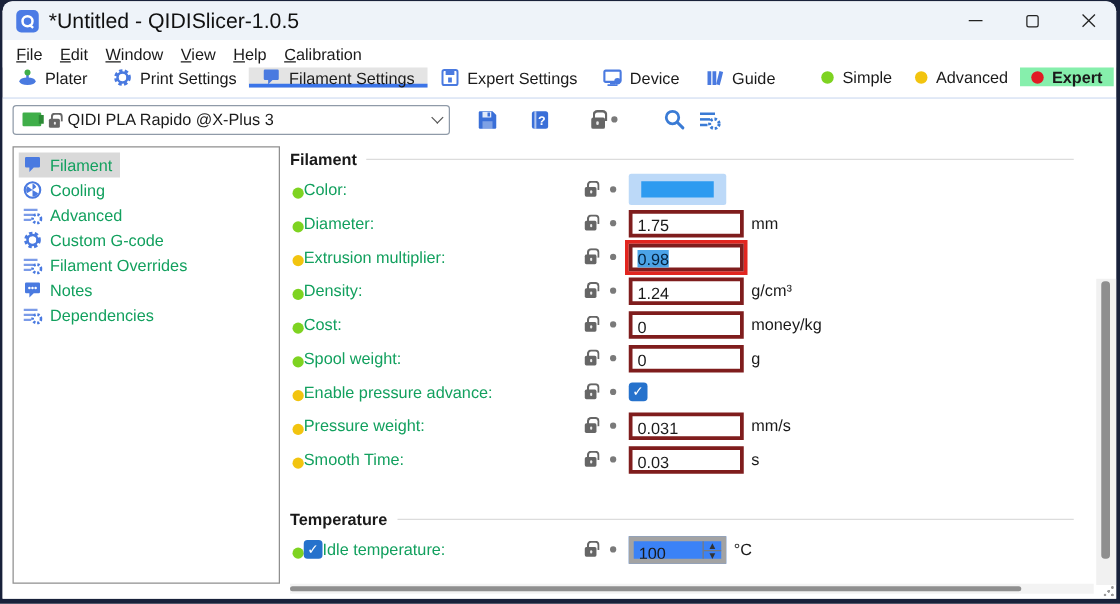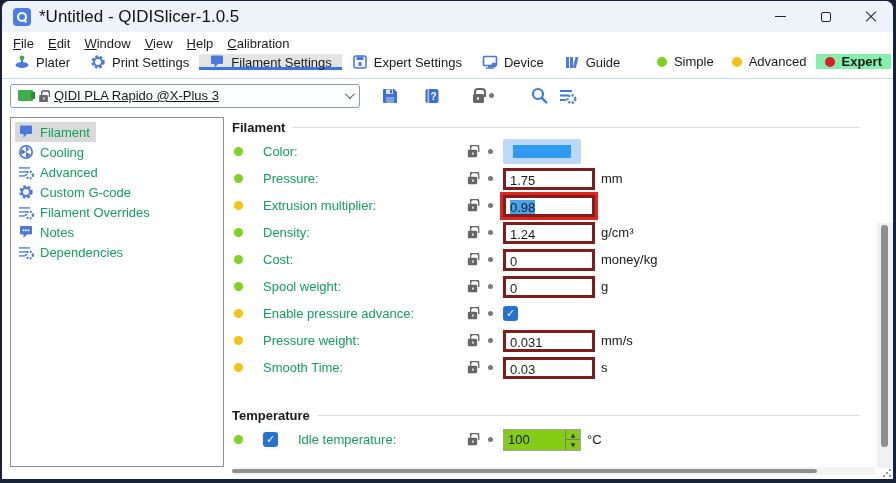--- a/index.html
+++ b/index.html
@@ -39,21 +39,21 @@
   .mode.selected { background:#86efac; font-weight:bold; }
   .mode-dot { width:10px; height:10px; border-radius:50%; display:block; }
 
   
   .presetbar { height:33px; display:flex; align-items:center; background:#fff; }
   .combo { width:350px; height:24px; margin-left:8px; border:1px solid #8f9aa8; border-radius:3px;
            background:#fff; display:flex; align-items:center; gap:5px; padding:0 7px; }
   .combo-flag { width:15px; height:11px; background:#3fae49; border-radius:1px; position:relative; }
   .combo-flag::after { content:""; position:absolute; right:-2px; top:2px; width:4px; height:7px; background:#2c8a36; }
   .mini-lock { transform:scale(0.8); }
-  .combo-text { white-space:nowrap; overflow:hidden;text-decoration:underline; }
+  .combo-text { white-space:nowrap; overflow:hidden; }
   .combo-chev { margin-left:auto; width:7px; height:7px; border-right:1.5px solid #555; border-bottom:1.5px solid #555; transform:rotate(45deg) translateY(-2px); }
   .toolbar-icons { display:flex; align-items:center; margin-left:13px; gap:0; }
   .tbi { width:26px; display:flex; align-items:center; justify-content:center; }
 
   
   .lock { width:11px; height:9px; background:#666; border-radius:1.5px; position:relative; display:inline-block; margin-top:6px; }
   .lock::before { content:""; position:absolute; left:1.5px; top:-6px; width:8px; height:7px;
                   border:2px solid #666; border-bottom:none; border-radius:4px 4px 0 0; }
   .lock::after { content:""; position:absolute; left:4.5px; top:2.5px; width:2px; height:3px; background:#e8e8e8; border-radius:1px; }
   .gray-dot { width:5px; height:5px; border-radius:50%; background:#7a7a7a; display:inline-block; }
@@ -66,38 +66,38 @@
   .tree-item.selected { background:#d9d9d9; }
   .tree-label { color:#12a05e; white-space:nowrap; }
 
   .main { position:absolute; left:230px; top:0; right:34px; }
   .section { margin-top:8px; }
   .section + .section { margin-top:27px; }
   .section-title { display:flex; align-items:center; gap:8px; font-weight:bold; margin-bottom:3px; }
   .section-title::after { content:""; flex:1; height:1px; background:#dcdcdc; }
 
   .row { height:27px; display:flex; align-items:center; padding-left:2px; }
-  .label-col { width:233px; display:flex; align-items:center; gap:20px; }
+  .label-col { width:233px; display:flex; align-items:flex-end; gap:0; }
   .opt-dot { width:9px; height:9px; border-radius:50%; flex:none; }
   .row-label { color:#12a05e; white-space:nowrap; }
   .lock-col { width:36px; display:flex; align-items:center; gap:10px; flex:none; }
   .lock-col .lock { transform:scale(0.85); margin-top:4px; }
 
   .field-input { width:92px; height:22px; border:3px solid #7f1d1d; background:#fff; padding:2px 4px; overflow:hidden; white-space:nowrap; }
   .field-input.red { box-shadow:0 0 0 3px #e2251f; }
   .sel { background:#4ba3e8; color:#06233f; }
   .unit { margin-left:6px; color:#1a1a1a; white-space:nowrap; }
 
   .field-swatch { width:78px; height:25px; background:#bcd9f8; border-radius:2px; display:flex; align-items:center; justify-content:center; }
   .swatch-inner { width:58px; height:13px; }
 
   .cb { width:15px; height:15px; background:#2672cc; border-radius:3px; color:#fff; font-size:11px;
         line-height:15px; text-align:center; font-family:"DejaVu Sans", sans-serif; flex:none; }
 
-  .field-spin { width:78px; height:22px; border:1px solid #a3a3a3; display:flex; background:#84cc16; }
+  .field-spin { width:78px; height:22px; border:4px solid #a3a3a3; display:flex; background:#3b82f6; }
   .spin-val { flex:1; padding:2px 4px; overflow:hidden; }
   .spin-btns { width:15px; border-left:1px solid #7a7a7a; display:flex; flex-direction:column; }
   .spin-btn { flex:1; display:flex; align-items:center; justify-content:center; font-size:6px; color:#333; font-family:"DejaVu Sans", sans-serif; }
   .spin-btn + .spin-btn { border-top:1px solid #7a7a7a; }
 
   
   .vscroll { position:absolute; top:111px; bottom:11px; right:0; width:16px; background:#f1f1f1; }
   .vthumb { position:absolute; top:2px; left:4px; width:7px; height:222px; background:#8f8f8f; border-radius:3px; }
   .hscroll { position:absolute; left:230px; right:18px; bottom:4px; height:8px; background:#f3f3f3; }
   .hthumb { position:absolute; left:0; top:2px; width:91%; height:4px; background:#8f8f8f; border-radius:2px; }
@@ -327,21 +327,21 @@
 
     <span class="field-swatch">
                 <span class="swatch-inner" style="background: rgb(46, 155, 240);"></span>
               </span>
 
   </div>
             <div class="row">
     <span class="label-col">
       <span class="opt-dot" style="background: rgb(126, 211, 33);"></span>
 
-      <span class="row-label">Pressure:</span>
+      <span class="row-label">Diameter:</span>
     </span>
     <span class="lock-col">
       <span class="lock"></span>
       <span class="gray-dot"></span>
     </span>
     <span class="field-input">1.75</span>
 
     <span class="unit">mm</span>
   </div>
             <div class="row">

